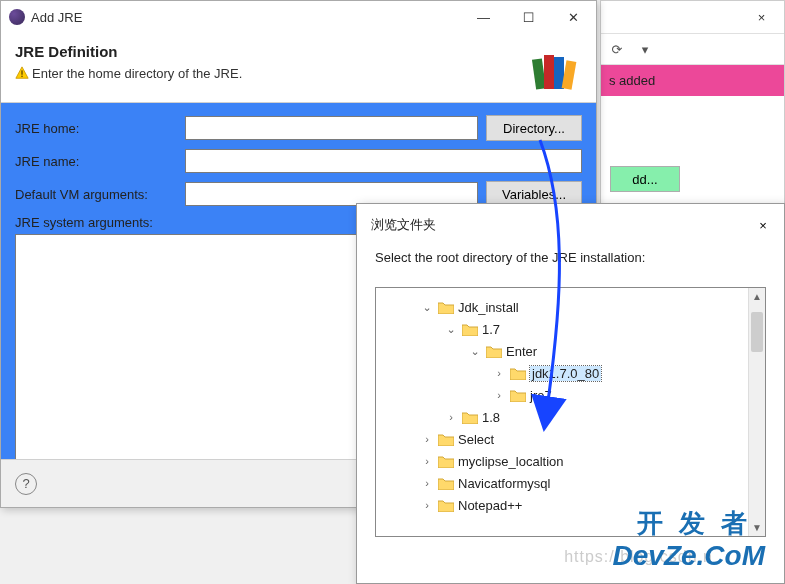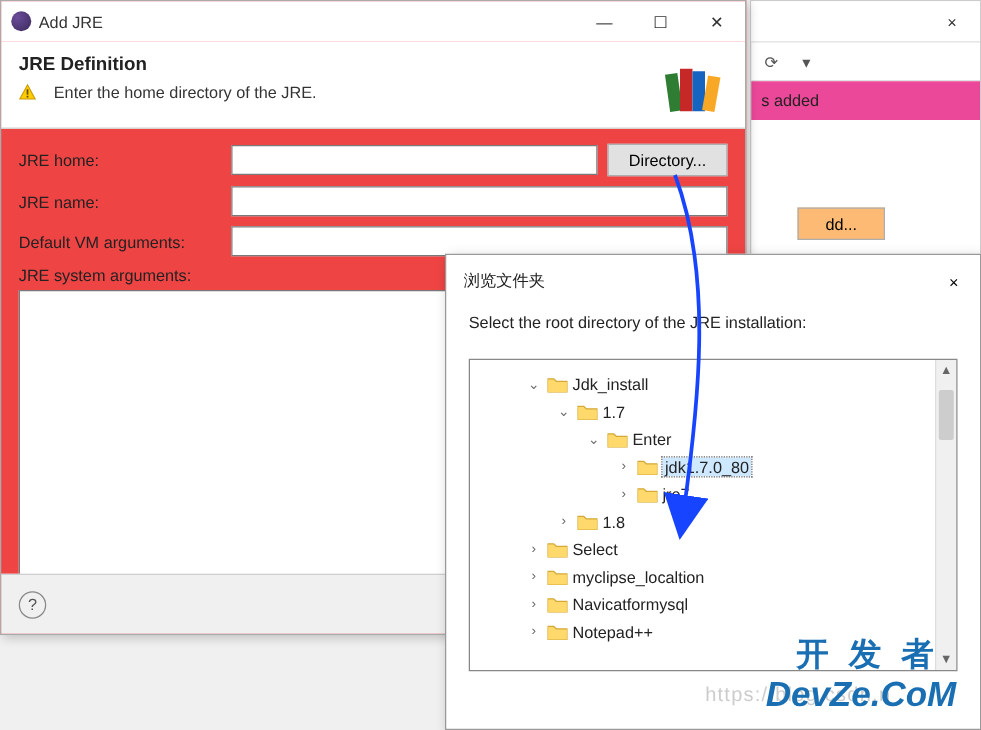--- a/index.html
+++ b/index.html
@@ -5,33 +5,33 @@
 * { box-sizing: border-box; font-family: "Segoe UI", Tahoma, sans-serif; font-size: 13px; }
 body { margin: 0; width: 785px; height: 584px; background: #f0f0f0; position: relative; overflow: hidden; }
 
 
 .bg-dialog { position: absolute; top: 0; left: 600px; width: 185px; height: 220px; background: #fff; border: 1px solid #ccc; }
 .bg-titlebar { height: 32px; background: #fff; display: flex; justify-content: flex-end; align-items: center; }
 .bg-close { width: 45px; height: 28px; display: flex; align-items: center; justify-content: center; color: #333; }
 .bg-toolbar { height: 32px; border-top: 1px solid #e0e0e0; border-bottom: 1px solid #e0e0e0; display: flex; align-items: center; padding: 0 4px; gap: 4px; }
 .bg-icon-btn { width: 24px; height: 24px; display: flex; align-items: center; justify-content: center; color: #555; }
 .bg-body { padding: 8px; background: #ec4899; font-size: 13px; color: #222; }
-.bg-add-btn { position: absolute; top: 166px; left: 638px; width: 70px; height: 26px; background: #fdba74; border: 1px solid #adadad; display: flex; align-items: center; justify-content: center; }
-
-
-.add-jre { position: absolute; top: 0; left: 0; width: 597px; height: 508px; background: #ef4444; border: 1px solid #aaa; box-shadow: 2px 2px 8px rgba(0,0,0,.2); }
+.bg-add-btn { position: absolute; top: 166px; left: 610px; width: 70px; height: 26px; background: #86efac; border: 1px solid #adadad; display: flex; align-items: center; justify-content: center; }
+
+
+.add-jre { position: absolute; top: 0; left: 0; width: 597px; height: 508px; background: #3b82f6; border: 1px solid #aaa; box-shadow: 2px 2px 8px rgba(0,0,0,.2); }
 .titlebar { height: 32px; background: #fff; display: flex; align-items: center; }
 .title-icon { width: 16px; height: 16px; margin: 0 6px 0 8px; border-radius: 50%; background: radial-gradient(circle at 30% 30%, #6b4b9a, #3a2a5a); }
 .title-text { flex: 1; color: #333; }
 .win-btns { display: flex; }
 .win-btn { width: 45px; height: 28px; display: flex; align-items: center; justify-content: center; color: #333; }
 
 .header { background: #fff; border-bottom: 1px solid #d0d0d0; padding: 10px 14px 14px; position: relative; min-height: 70px; }
 .header h2 { margin: 0 0 6px; font-size: 15px; font-weight: 600; color: #222; }
-.header-sub { display: flex; align-items: center; gap: 14px; color: #333; }
+.header-sub { display: flex; align-items: flex-start; gap: 3px; color: #333; }
 .warn-icon { width: 14px; height: 14px; }
 .warn-icon svg { display: block; }
 .books-icon { position: absolute; right: 12px; top: 8px; width: 56px; height: 56px; }
 
 .form-area { padding: 12px 14px 6px; }
 .form-row { display: flex; align-items: center; margin-bottom: 8px; }
 .form-row label { width: 170px; color: #222; }
 .form-row input { flex: 1; height: 24px; border: 1px solid #7a7a7a; background: #fff; padding: 0 4px; }
 .form-row .btn { margin-left: 8px; width: 96px; height: 26px; background: #e1e1e1; border: 1px solid #adadad; display: flex; align-items: center; justify-content: center; cursor: default; }
 .lib-label { margin: 4px 0 4px; color: #222; }
@@ -128,20 +128,21 @@
       <input value="" style="">
       <div class="btn">Directory...</div>
     </div>
     <div class="form-row">
       <label>JRE name:</label>
       <input value="" style="">
     </div>
     <div class="form-row">
       <label>Default VM arguments:</label>
       <input value="" style="">
+      <div class="btn">Variables...</div>
     </div>
     <div class="lib-label">JRE system arguments:</div>
     <div class="libs-box"></div>
   </div>
 
   <div class="footer">
     <div class="help-icon">?</div>
     <div class="spacer"></div>
     <div class="btn-group">
       <div class="nav-btn">&lt; Back</div>

